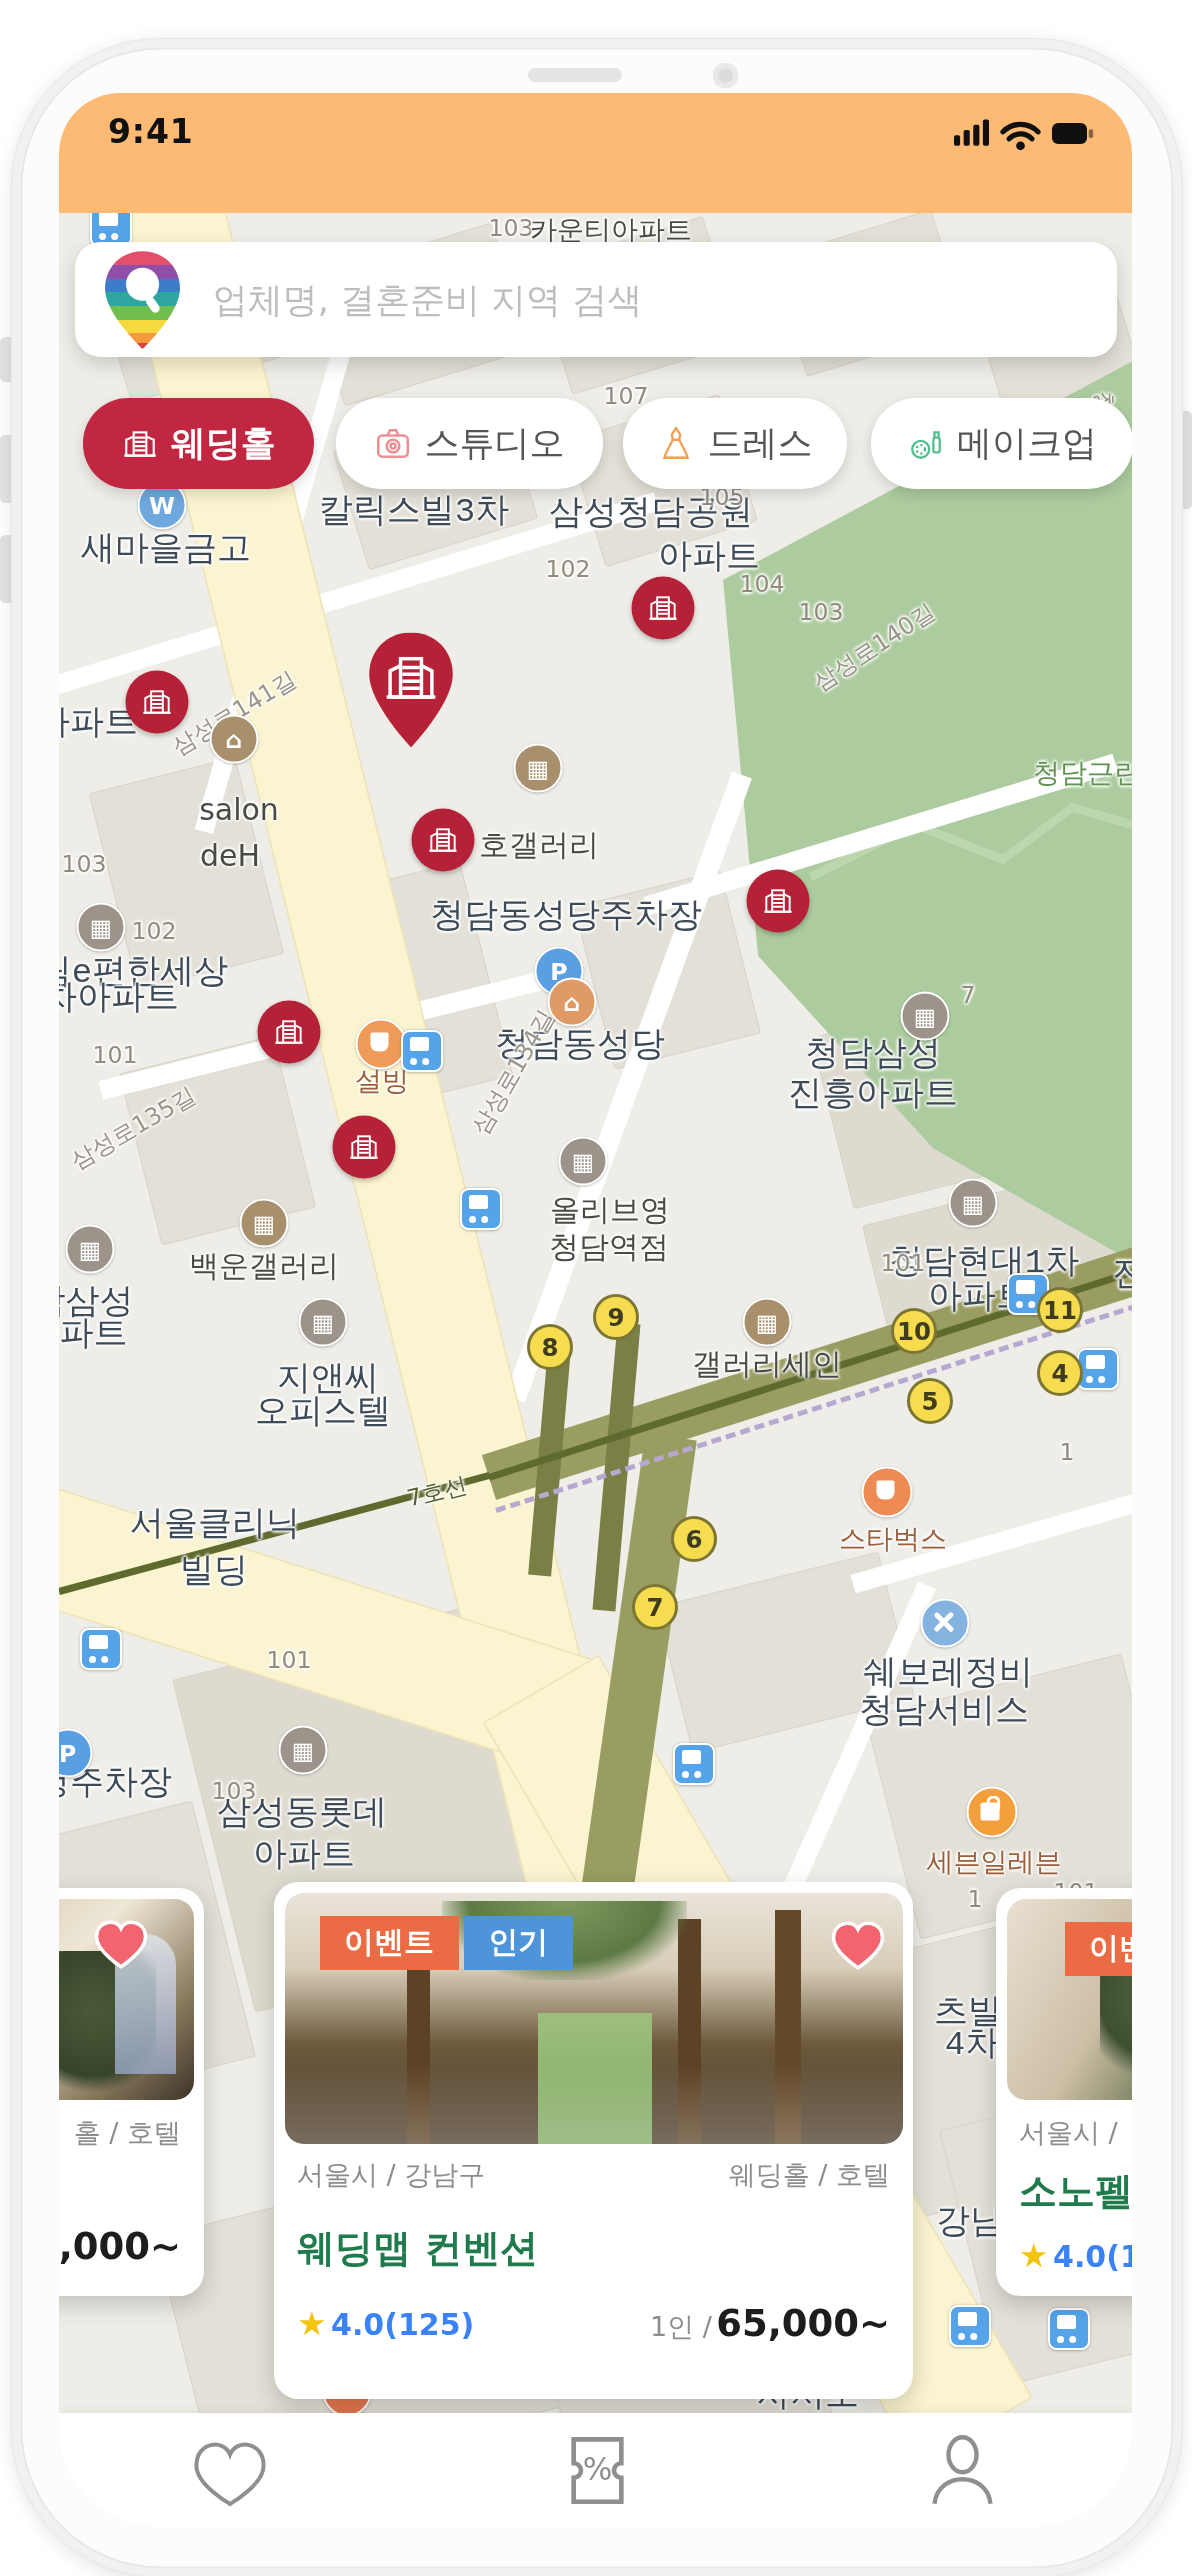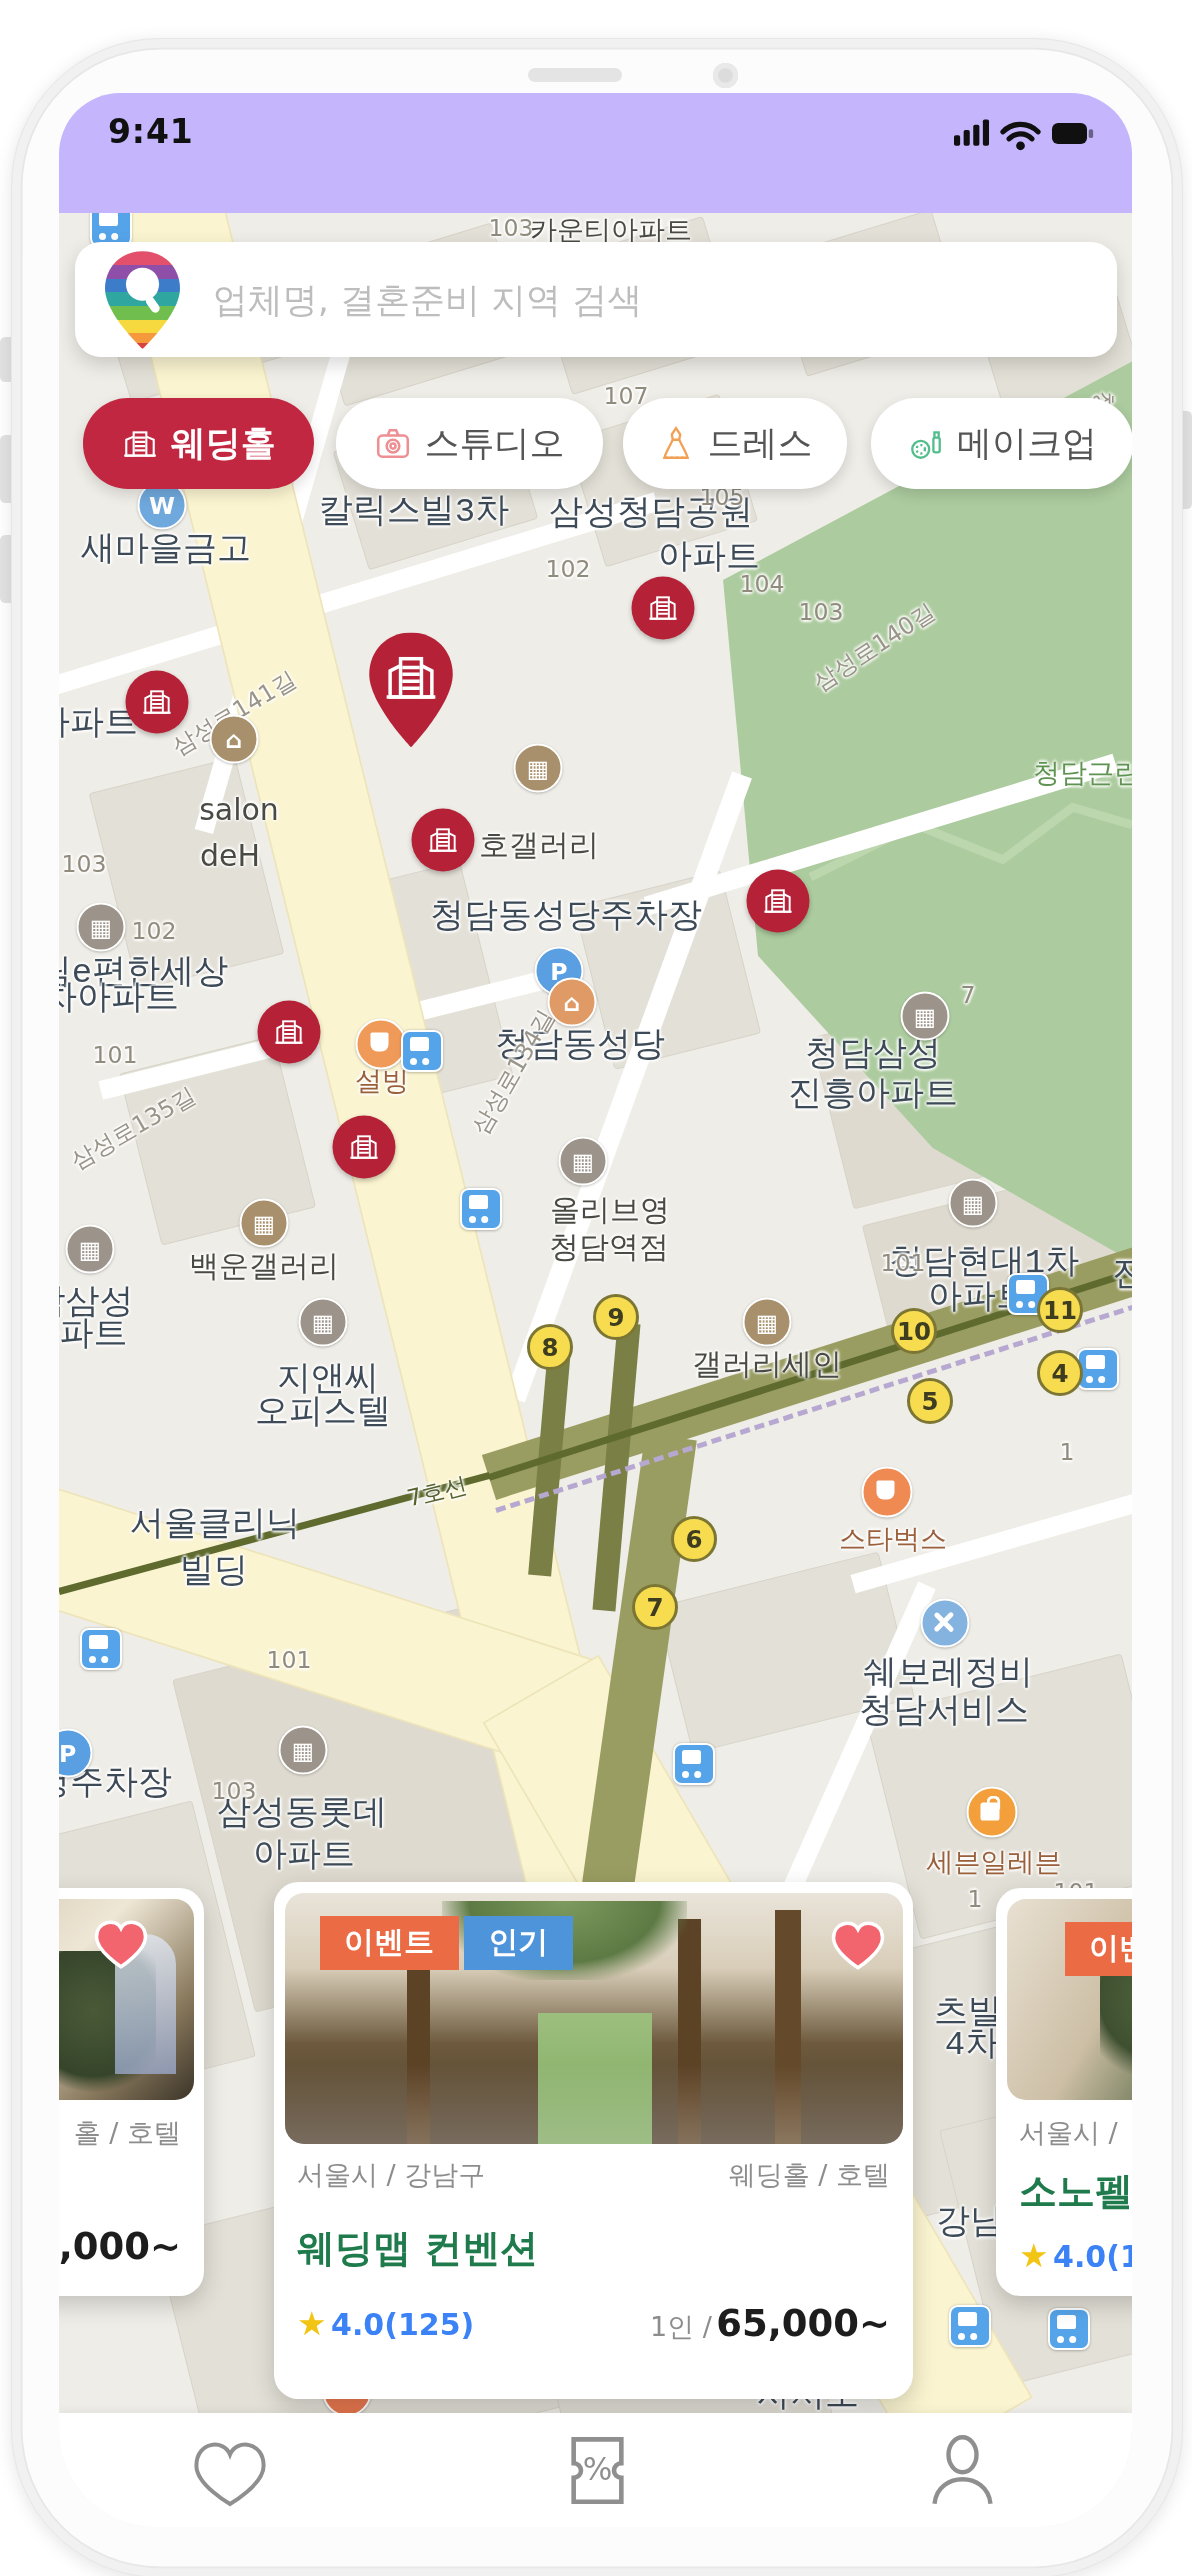--- a/index.html
+++ b/index.html
@@ -7,21 +7,21 @@
   
   .side-btn{position:absolute;background:#e2e2e2;border-radius:5.2px 0 0 5.2px;width:12.2px;}
   .frame{position:absolute;left:10.5px;top:38px;width:1170px;height:2538px;border-radius:149px;
          background:#fcfcfc;border:1.7px solid #e6e6e6;
          box-shadow:inset 0 0 0 8.7px #f1f1f1, inset 0 0 0 10.5px #e7e7e7, 0 3.5px 17.5px rgba(0,0,0,.10);}
   .speaker{position:absolute;left:528px;top:68px;width:94px;height:14px;border-radius:7px;background:#e4e4e4;}
   .cam{position:absolute;left:713px;top:63px;width:24.5px;height:24.5px;border-radius:50%;background:#dcdcdc;box-shadow:inset 0 0 0 5.2px #e9e9e9;}
   .screen{position:absolute;left:59px;top:93px;width:1073px;height:2434px;border-radius:61px 61px 96px 96px;
           overflow:hidden;background:#fff;}
   
-  .statusbar{position:absolute;left:0;top:0;width:100%;height:120px;background:#c4b5fd;z-index:40;}
+  .statusbar{position:absolute;left:0;top:0;width:100%;height:120px;background:#fdba74;z-index:40;}
   .time{position:absolute;left:49px;top:19px;font-size:33px;font-weight:700;color:#101010;letter-spacing:0.9px;}
   .sticons{position:absolute;right:38px;top:23px;}
   
   .map{position:absolute;left:0;top:120px;width:1073px;height:2314px;background:#efede7;overflow:hidden;z-index:1;}
   .blk{position:absolute;background:#e3e0d7;border:0.9px solid #d7d3c8;border-radius:3.5px;}
   .tan{background:#dedacf;}
   .wroad{position:absolute;background:#fff;}
   .yroad{position:absolute;background:#faf4d0;box-shadow:0 0 0 1.7px #eee4ba;}
   .oroad{position:absolute;background:#9a9d61;}
   .rail{position:absolute;background:#5e6a2e;}

